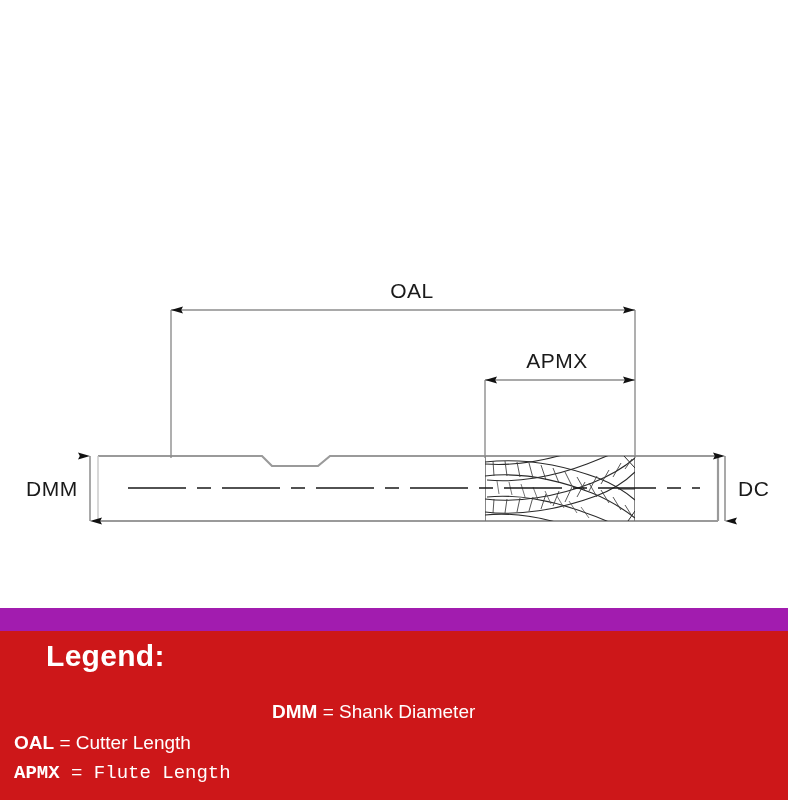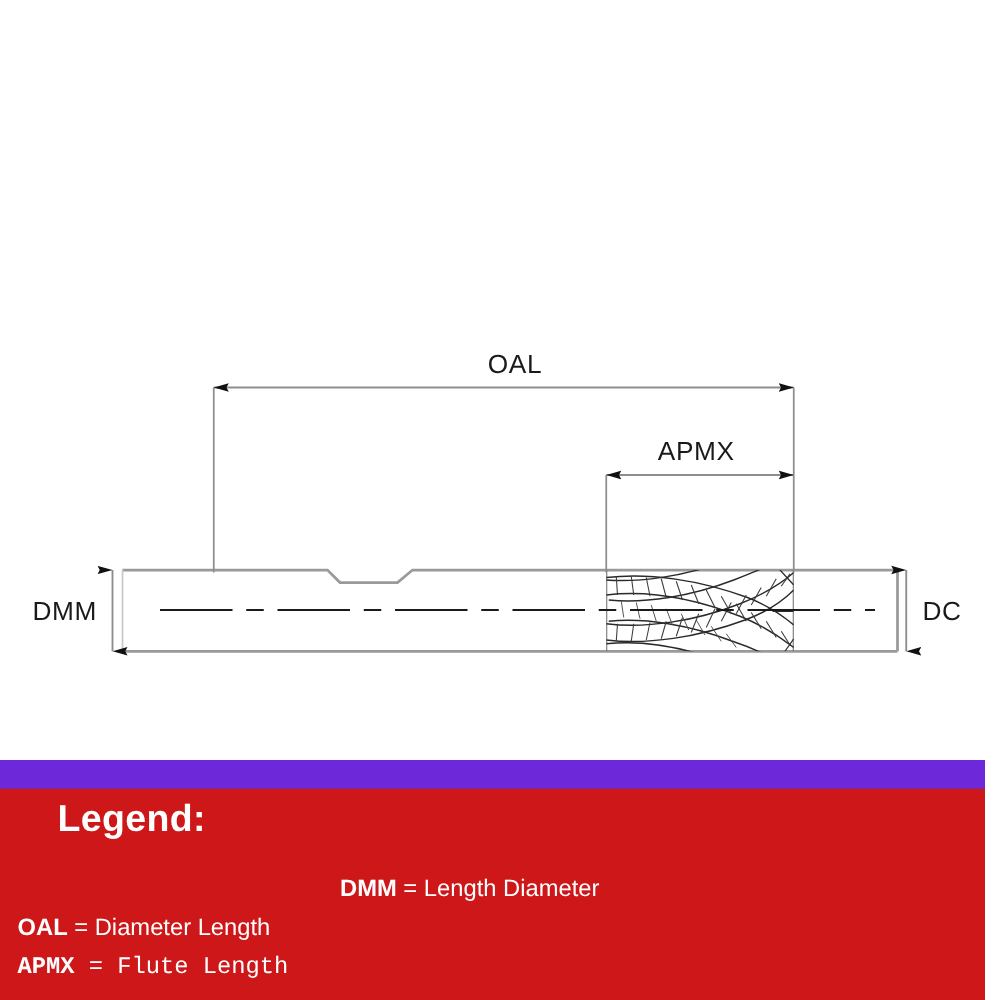--- a/index.html
+++ b/index.html
@@ -9,21 +9,21 @@
     background: #ffffff;
   }
   body {
     font-family: "Liberation Sans", sans-serif;
   }
   #page {
     position: relative;
     width: 788px;
     height: 800px;
     overflow: hidden;
-    background: #6d28d9;
+    background: #a21caf;
   }
   #drawing-area {
     position: absolute;
     left: 0;
     top: 0;
     width: 800px;
     height: 608px;
     background: #ffffff;
   }
   #drawing-svg {
@@ -208,25 +208,25 @@
 
     </svg>
   </div>
 
   <div id="legend-banner">
 
     <div id="legend-title">Legend:</div>
 
 
     <div class="legend-row" id="legend-row-1b">
-      <span class="code">DMM</span><span> = </span><span>Length Diameter</span>
+      <span class="code">DMM</span><span> = </span><span>Shank Diameter</span>
     </div>
 
     <div class="legend-row" id="legend-row-2">
-      <span class="code">OAL</span><span> = </span><span>Diameter Length</span>
+      <span class="code">OAL</span><span> = </span><span>Cutter Length</span>
     </div>
 
     <div class="legend-row" id="legend-row-3">
       <span class="code">APMX</span><span> = </span><span>Flute Length</span>
     </div>
 
   </div>
 
 </div>
 

